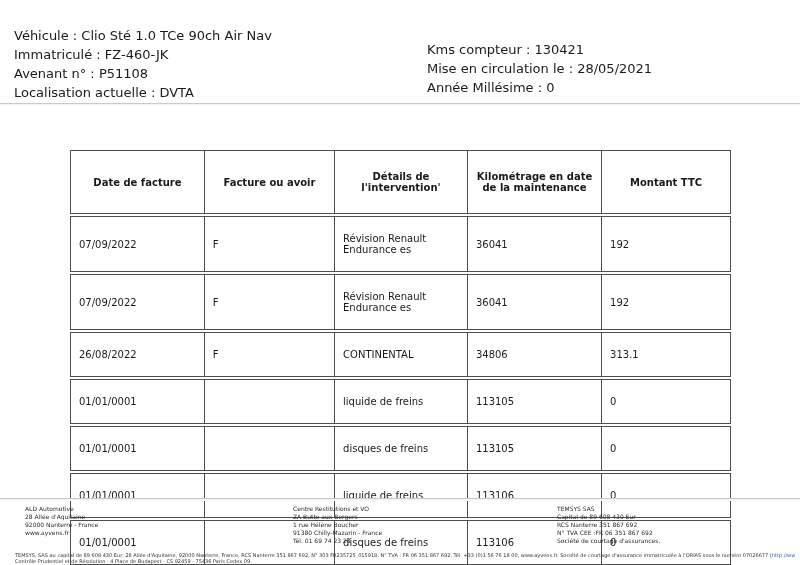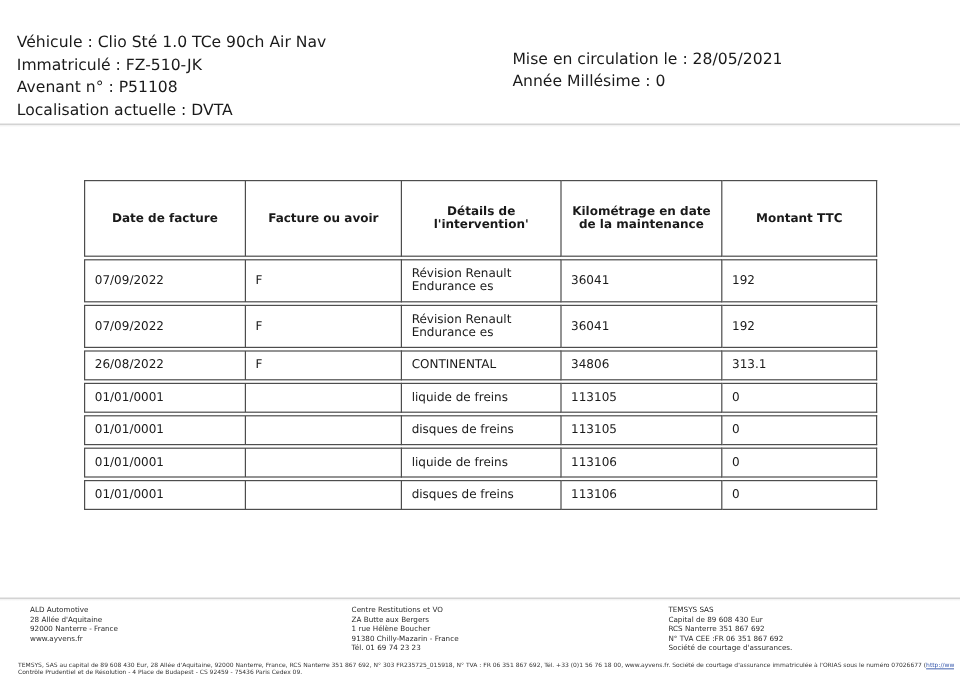--- a/index.html
+++ b/index.html
@@ -35,21 +35,21 @@
 
   
   .maintenance-table {
     position: absolute; left: 70px; top: 148px; width: 661px;
     border-collapse: separate; border-spacing: 0 2px;
     font-size: 10px;
   }
   .maintenance-table th, .maintenance-table td {
     border: 1px solid #4d4d4d;
     border-left-width: 0;
-    padding: 6px 8px;
+    padding: 16px 8px;
     vertical-align: middle;
   }
   .maintenance-table th:first-child, .maintenance-table td:first-child {
     border-left-width: 1px;
   }
   .maintenance-table th {
     font-weight: bold; text-align: center;
     padding: 20px 6px; height: 30px;
   }
   .maintenance-table td { text-align: left; height: 23px; }
@@ -73,26 +73,27 @@
   .legal .line { white-space: nowrap; overflow: hidden; }
   .legal a { color: #3355aa; text-decoration: underline; }
 </style>
 </head>
 <body>
 
 <div class="page">
 
   <div class="vehicle-info">
     <div>Véhicule : Clio Sté 1.0 TCe 90ch Air Nav</div>
-    <div>Immatriculé : FZ-510-JK</div>
+    <div>Immatriculé : FZ-460-JK</div>
     <div>Avenant n° : P51108</div>
     <div>Localisation actuelle : DVTA</div>
   </div>
 
   <div class="counter-info">
+    <div>Kms compteur : 130421</div>
     <div>Mise en circulation le : 28/05/2021</div>
     <div>Année Millésime : 0</div>
   </div>
 
   <div class="divider top"></div>
 
   <table class="maintenance-table">
     <colgroup>
       <col class="col-1">
         <col class="col-2">

